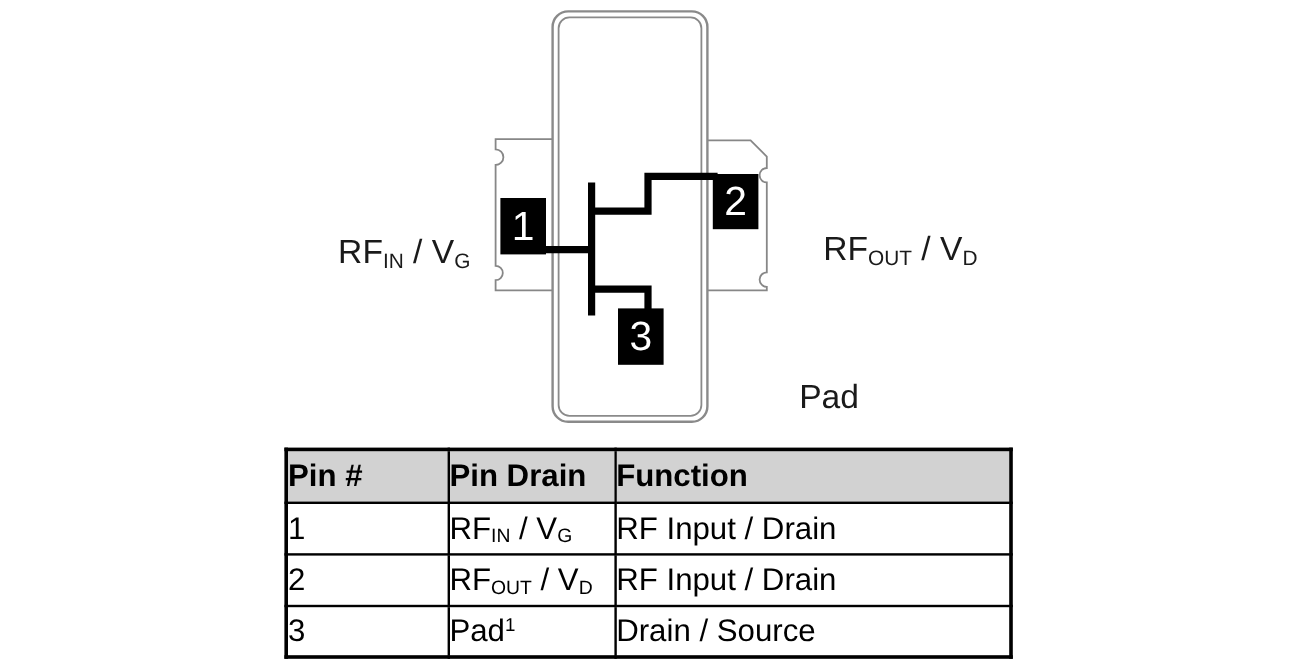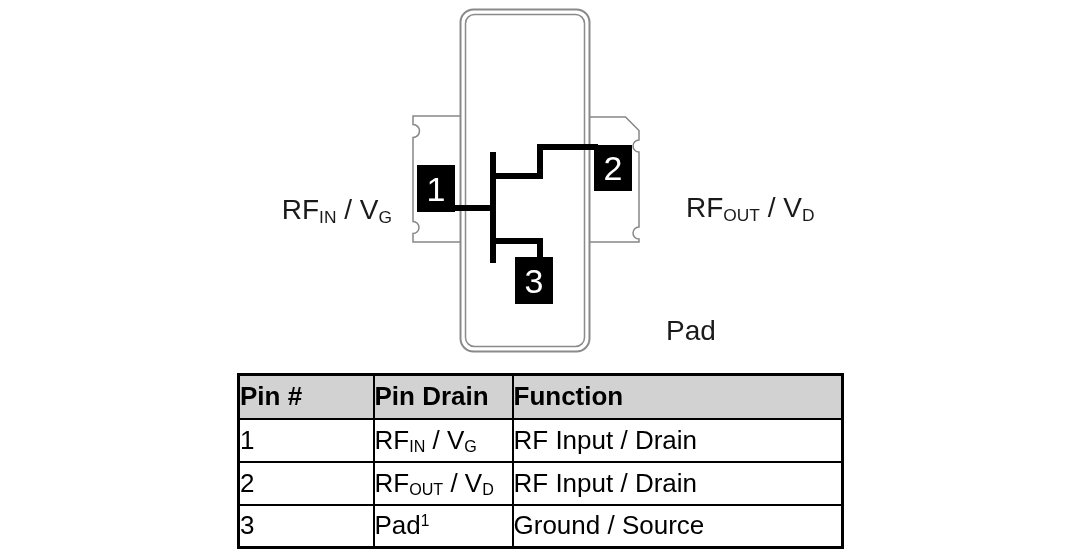--- a/index.html
+++ b/index.html
@@ -149,18 +149,18 @@
         <td>
           <span>RF</span><span class="subs">OUT</span><span> / V</span><span class="subs">D</span><span class="sups"></span>
         </td>
         <td>RF Input / Drain</td>
       </tr>
       <tr>
         <td>3</td>
         <td>
           <span>Pad</span><span class="subs"></span><span></span><span class="subs"></span><span class="sups">1</span>
         </td>
-        <td>Ground / Source</td>
+        <td>Drain / Source</td>
       </tr>
     </tbody>
   </table>
 
 </div>
 
 </body></html>

